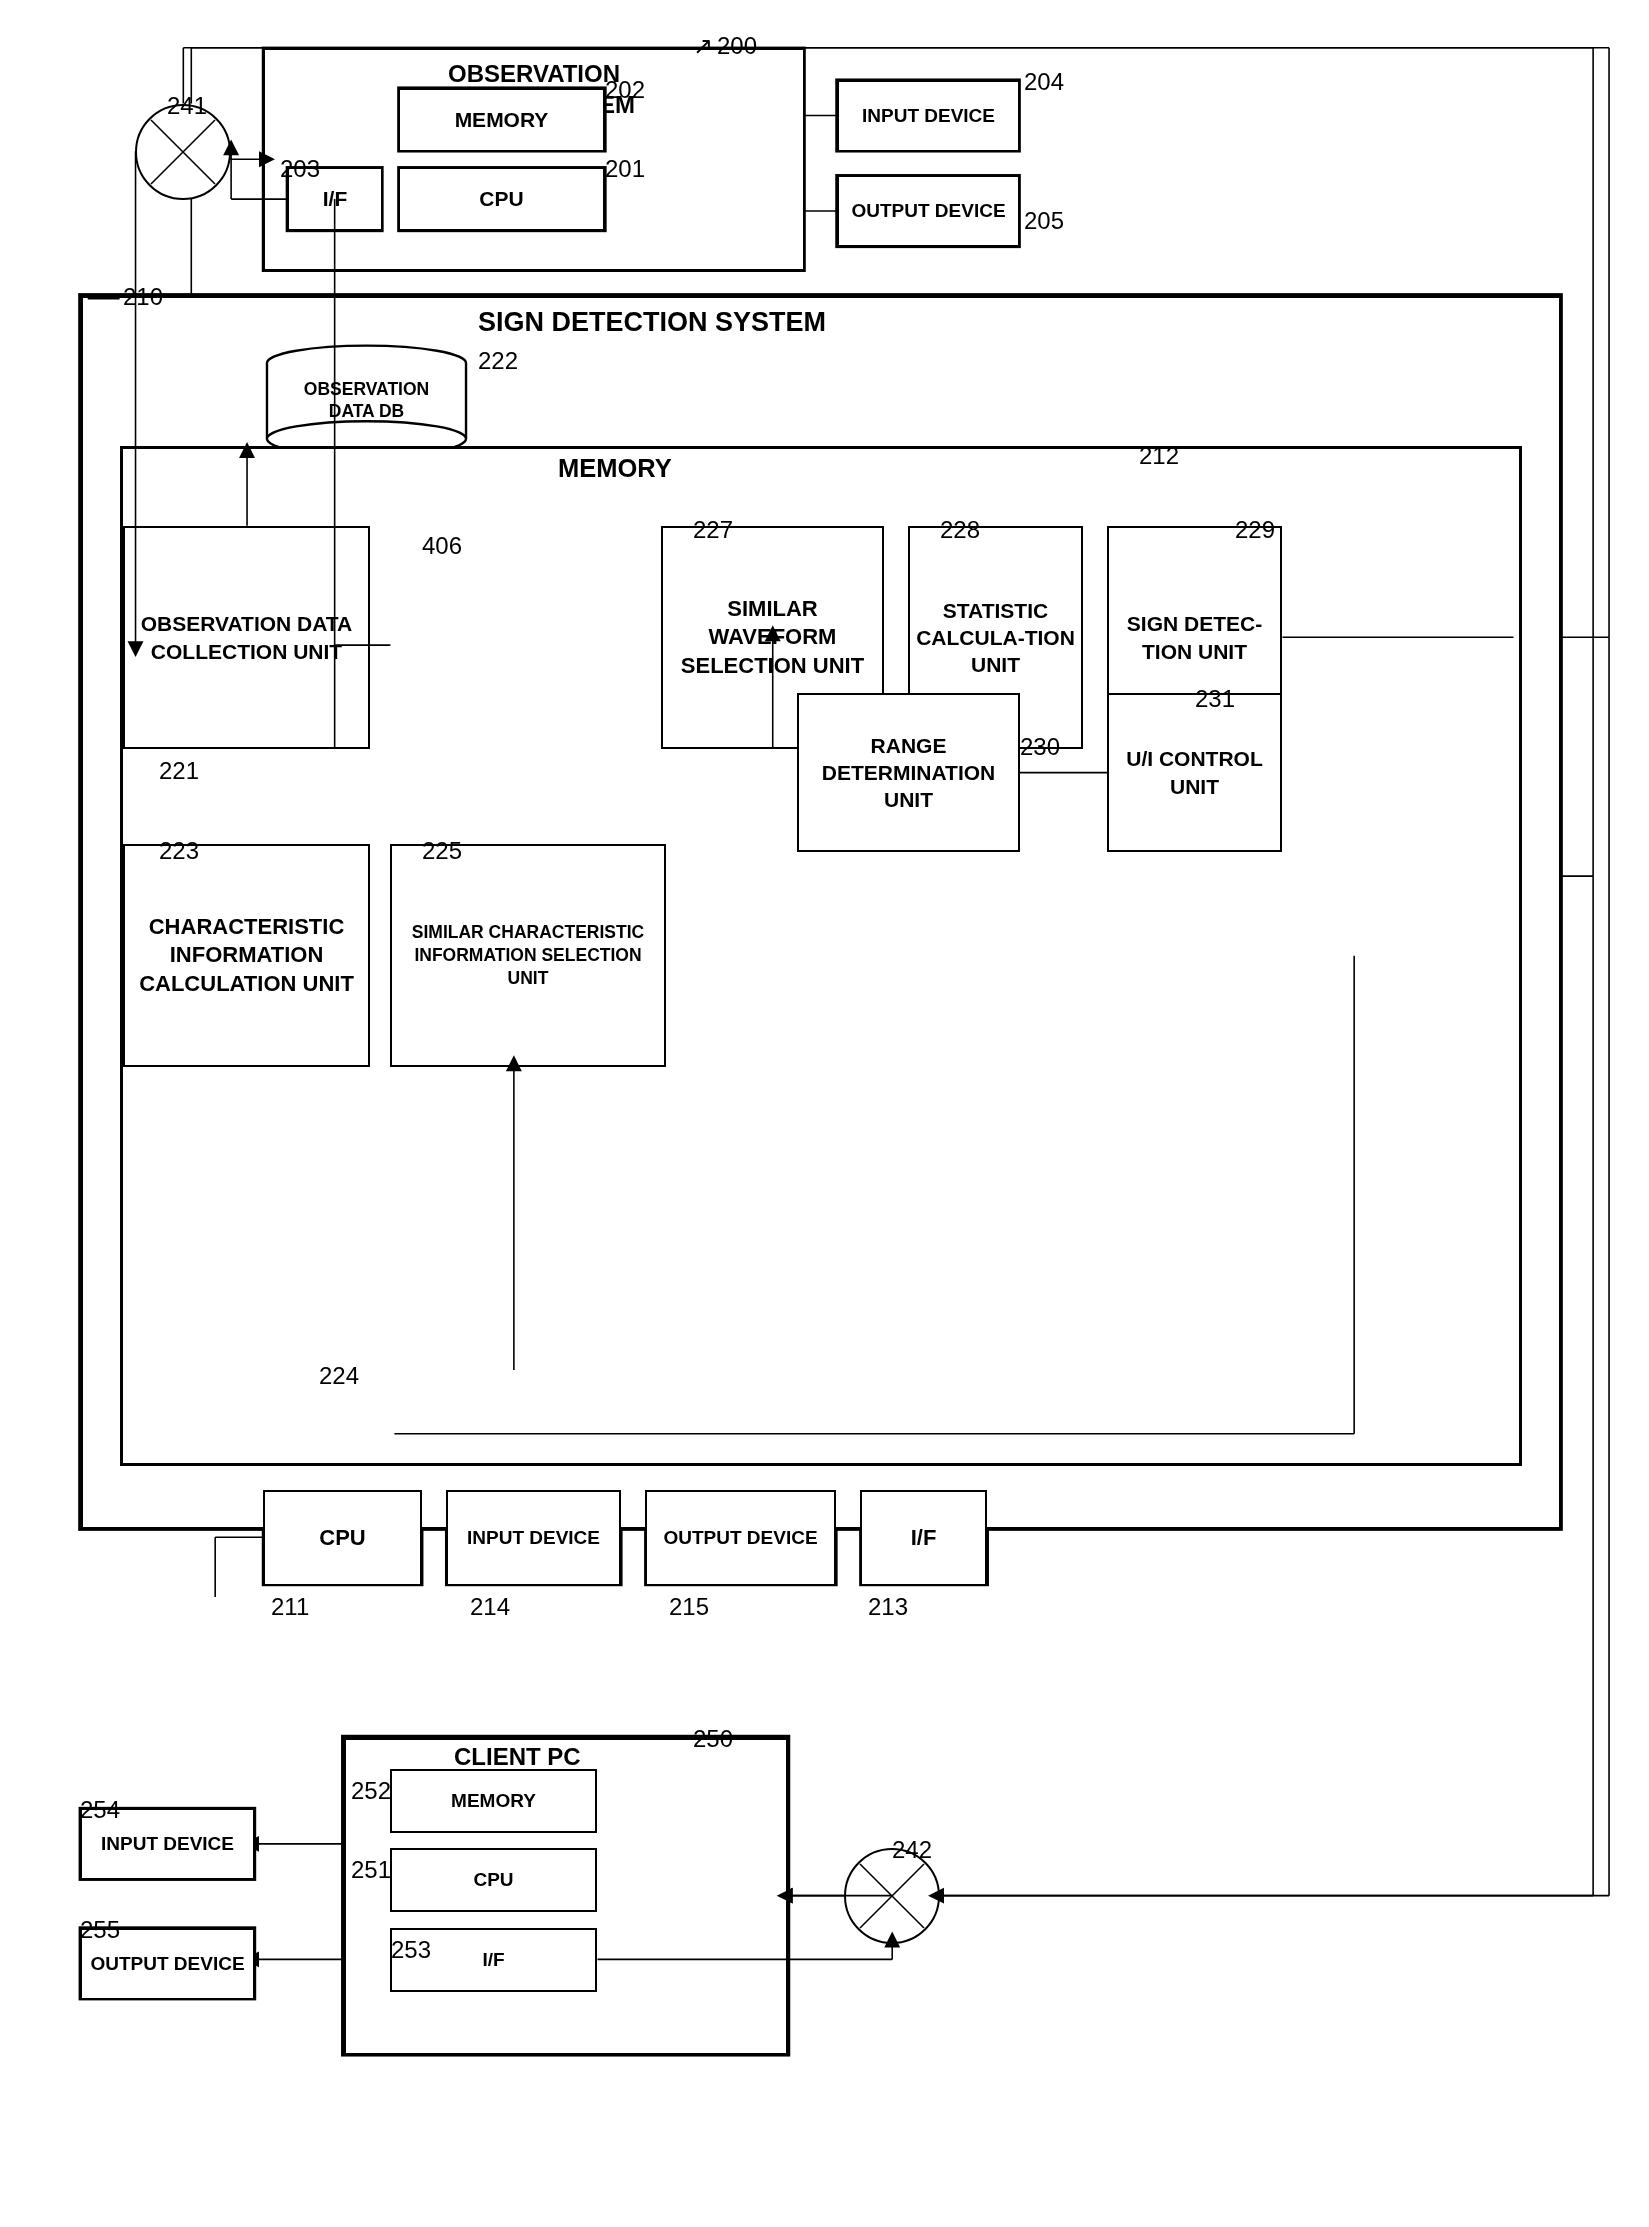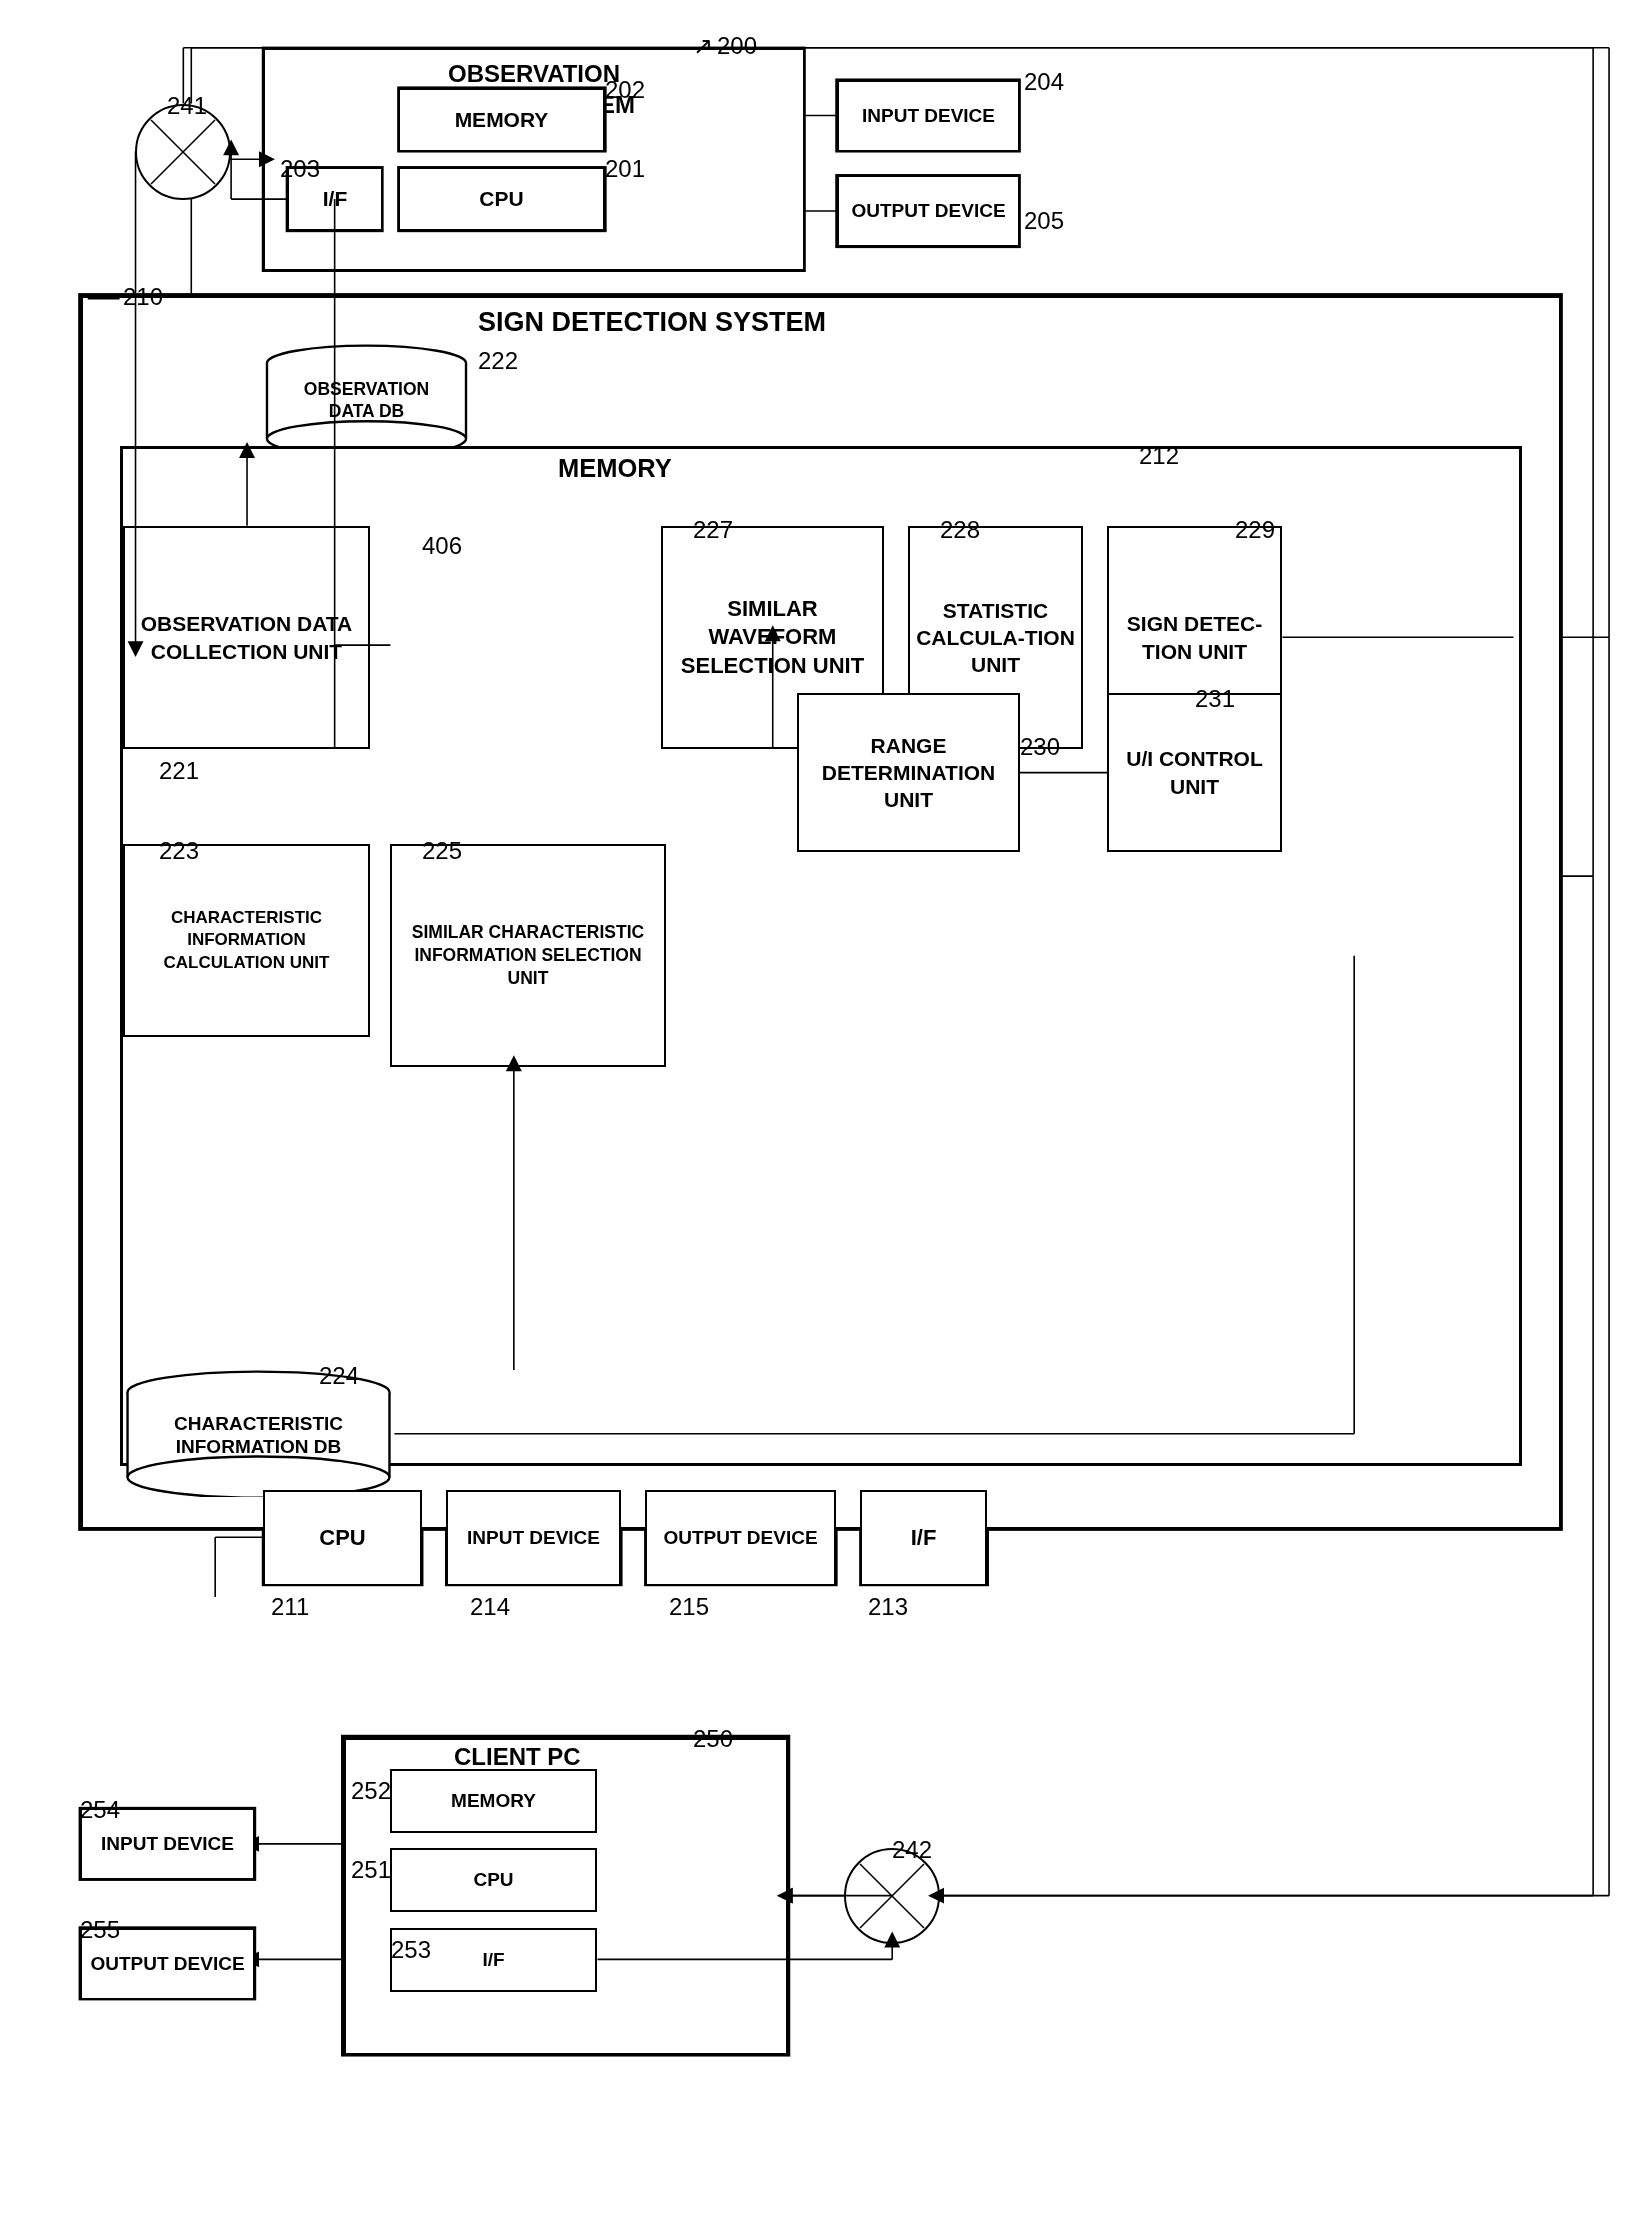--- a/index.html
+++ b/index.html
@@ -275,21 +275,21 @@
   <div class="label" style="left:558px;top:454px;font-size:25.5px;">
     MEMORY
   </div>
   <span class="label-ref" style="left:1139px;top:442px;">212</span>
 
   <div class="box" style="left:123px;top:526px;width:247px;height:223px;font-size:21px;">
     <span>OBSERVATION DATA COLLECTION UNIT</span>
   </div>
   <span class="label-ref" style="left:159px;top:757px;">221</span>
 
-  <div class="box" style="left:123px;top:844px;width:247px;height:193px;font-size:17px;">
+  <div class="box" style="left:123px;top:844px;width:247px;height:223px;font-size:22px;">
     <span>CHARACTERISTIC INFORMATION CALCULATION UNIT</span>
   </div>
   <span class="label-ref" style="left:159px;top:837px;">223</span>
 
   <div class="box" style="left:390px;top:844px;width:276px;height:223px;font-size:17.5px;">
     <span>SIMILAR CHARACTERISTIC INFORMATION SELECTION UNIT</span>
   </div>
   <span class="label-ref" style="left:422px;top:837px;">225</span>
 
   <span class="label-ref" style="left:422px;top:532px;">406</span>
@@ -312,31 +312,20 @@
   <div class="box" style="left:797px;top:693px;width:223px;height:159px;font-size:21px;">
     <span>RANGE DETERMINATION UNIT</span>
   </div>
   <span class="label-ref" style="left:1020px;top:733px;">230</span>
 
   <div class="box" style="left:1107px;top:693px;width:175px;height:159px;font-size:21px;">
     <span>U/I CONTROL UNIT</span>
   </div>
   <span class="label-ref" style="left:1195px;top:685px;">231</span>
 
-  <div style="position:absolute;left:123px;top:1370px;">
-    <svg width="271" height="127" viewBox="0 0 340 160">
-      <ellipse cx="170" cy="28" rx="165" ry="26" fill="white" stroke="#000" stroke-width="3"></ellipse>
-      <rect x="5" y="28" width="330" height="108" fill="white" stroke="none"></rect>
-      <line x1="5" y1="28" x2="5" y2="135" stroke="#000" stroke-width="3"></line>
-      <line x1="335" y1="28" x2="335" y2="135" stroke="#000" stroke-width="3"></line>
-      <ellipse cx="170" cy="135" rx="165" ry="26" fill="white" stroke="#000" stroke-width="3"></ellipse>
-      <text x="170" y="75" text-anchor="middle" font-size="24" font-weight="bold" fill="#000">CHARACTERISTIC</text>
-      <text x="170" y="105" text-anchor="middle" font-size="24" font-weight="bold" fill="#000">INFORMATION DB</text>
-    </svg>
-  </div>
   <span class="label-ref" style="left:319px;top:1362px;">224</span>
 
   <div class="box" style="left:263px;top:1490px;width:159px;height:96px;font-size:22px;">
     <span>CPU</span>
   </div>
   <span class="label-ref" style="left:271px;top:1593px;">211</span>
 
   <div class="box" style="left:446px;top:1490px;width:175px;height:96px;font-size:19px;">
     <span>INPUT DEVICE</span>
   </div>

